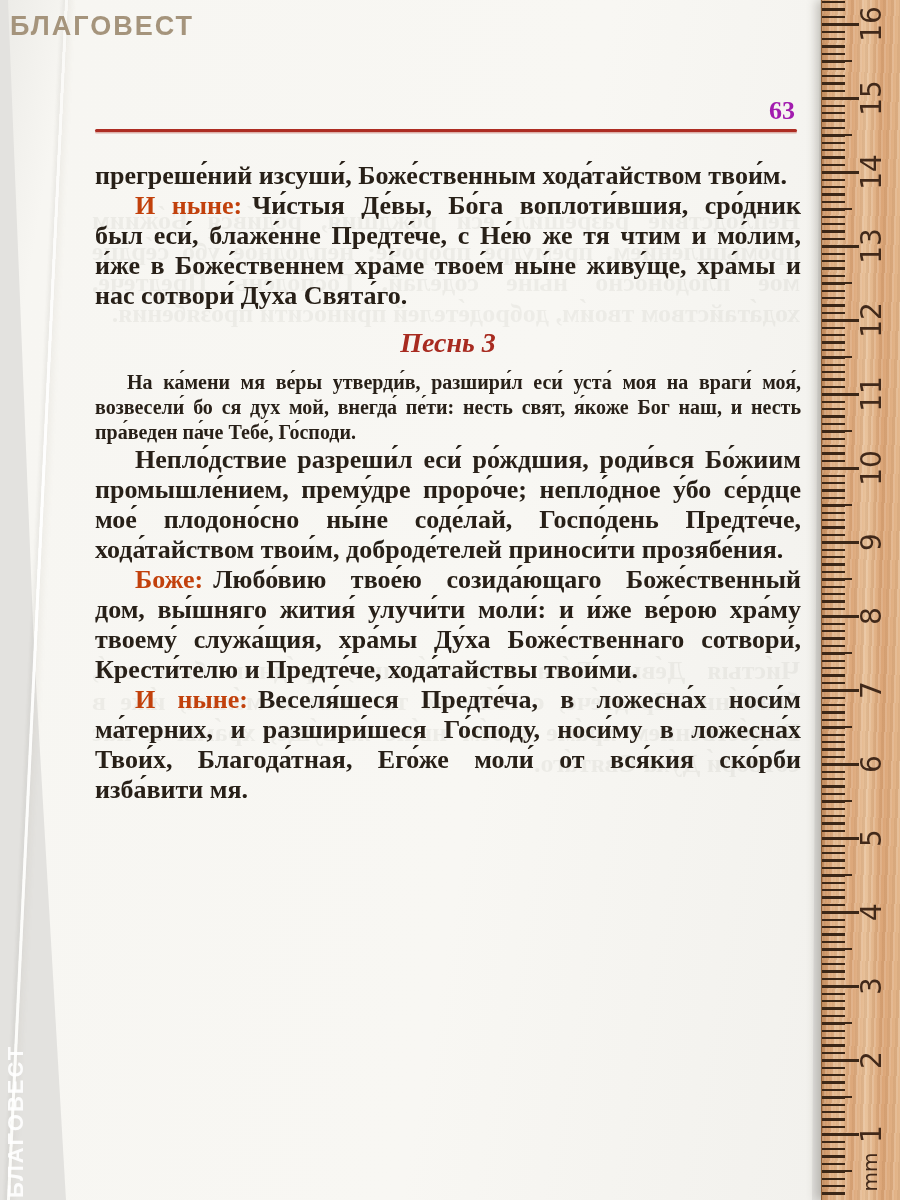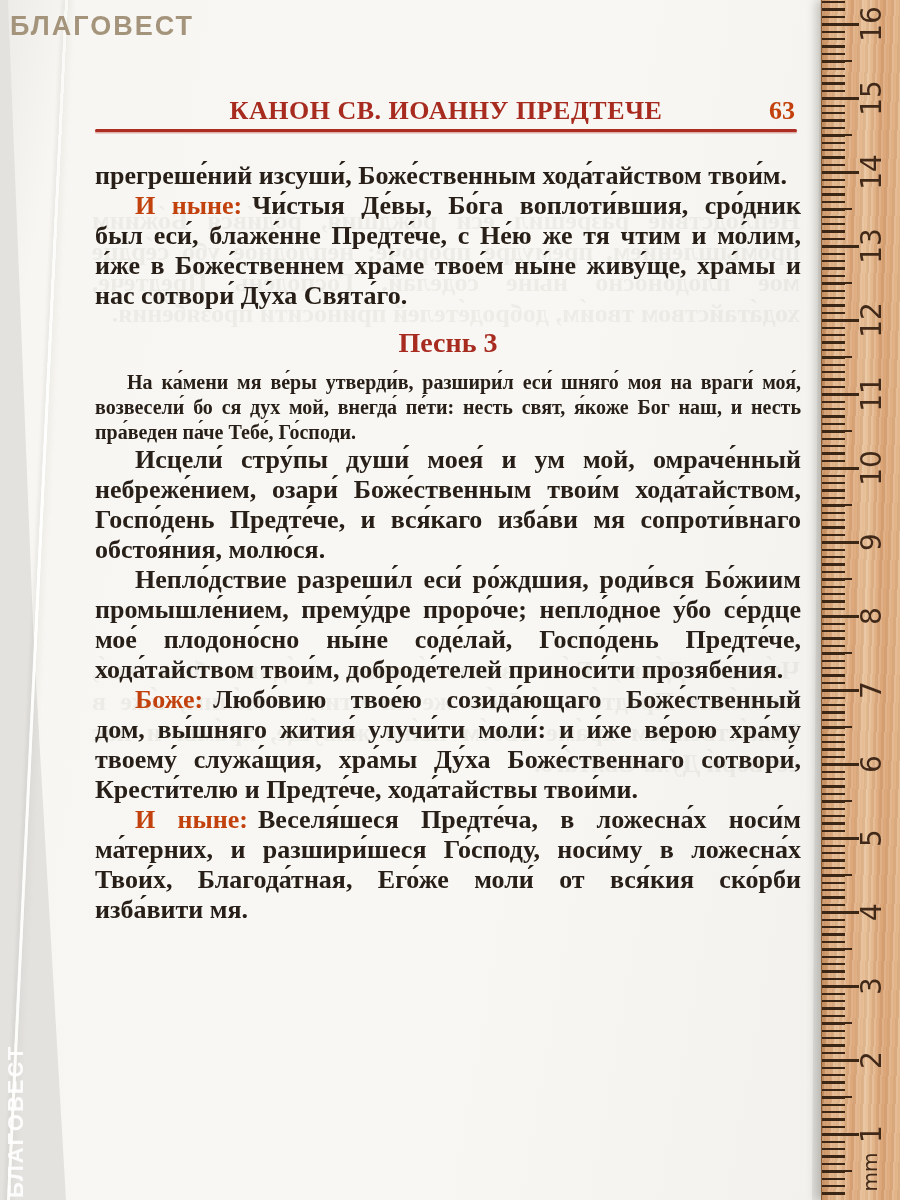--- a/index.html
+++ b/index.html
@@ -37,21 +37,21 @@
   .g2 { top:655px; height:430px; }
 
   
   .header { position:absolute; top:96px; left:95px; width:702px; height:30px; text-align:center; }
   .title {
     font-weight:bold; font-size:26px; letter-spacing:.5px;
     color:#a82b20;
   }
   .page-num {
     position:absolute; right:2px; top:0;
-    font-weight:bold; font-size:26px; color:#c2410c;
+    font-weight:bold; font-size:26px; color:#a21caf;
   }
   .rule {
     position:absolute; top:129px; left:95px; width:702px; height:3px;
     background:#ad2d23; border-radius:2px;
     box-shadow:0 1.5px 0 rgba(173,45,35,.35);
   }
 
   
   .text {
     position:absolute; left:95px; top:161px; width:706px;
@@ -59,20 +59,21 @@
     text-align:justify;
   }
   .text p { margin:0; text-indent:40px; }
   .text p.cont { text-indent:0; }
   .red { color:#c2410c; }
   .label { margin-right:10px; }
   .song {
     text-align:center; color:#a82b20;
     font-size:28px; font-weight:bold;
     margin:17px 0 12px 0;
+    font-style:italic;
   }
   .irmos { font-size:20px; line-height:25px; margin-bottom:7px; }
   .irmos.p { text-indent:32px; }
 
   
   .wm-top {
     position:absolute; left:10px; top:11px;
     font-family:"Liberation Sans","DejaVu Sans",sans-serif;
     font-weight:bold; font-size:27px; letter-spacing:2px;
     color:#a5947c;
@@ -119,31 +120,29 @@
 
 <div class="scene">
 
   <div class="page"></div>
   <div class="fold-line"></div>
 
   <div class="ghost g1">Непло́дствие разреши́л еси́ ро́ждшия, роди́вся Бо́жиим промышле́нием, прему́дре проро́че; непло́дное у́бо се́рдце мое́ плодоно́сно ны́не соде́лай, Госпо́день Предте́че, хода́тайством твои́м, доброде́телей приноси́ти прозябе́ния.</div>
   <div class="ghost g2">Чи́стыя Де́вы, Бо́га воплоти́вшия, сро́дник был еси́, блаже́нне Предте́че, с Не́ю же тя чтим и мо́лим, и́же в Боже́ственнем хра́ме твое́м ны́не живу́ще, хра́мы и нас сотвори́ Ду́ха Свята́го.</div>
 
   <div class="header">
-    <span class="title">КАНОН СВ. ИОАННУ ПРЕДТЕЧЕ</span>
     <span class="page-num">63</span>
   </div>
   <div class="rule"></div>
 
   <div class="text">
     <p class="cont">прегреше́ний изсуши́, Боже́ственным хода́тайством твои́м.</p>
     <p><span class="red label">И ныне:</span><span>Чи́стыя Де́вы, Бо́га воплоти́вшия, сро́дник был еси́, блаже́нне Предте́че, с Не́ю же тя чтим и мо́лим, и́же в Боже́ственнем хра́ме твое́м ны́не живу́ще, хра́мы и нас сотвори́ Ду́ха Свята́го.</span></p>
     <div class="song">Песнь 3</div>
-    <p class="irmos p">На ка́мени мя ве́ры утверди́в, разшири́л еси́ шняго́ моя на враги́ моя́, возвесели́ бо ся дух мой, внегда́ пе́ти: несть свят, я́коже Бог наш, и несть пра́веден па́че Тебе́, Го́споди.</p>
-    <p>Исцели́ стру́пы души́ моея́ и ум мой, омраче́нный небреже́нием, озари́ Боже́ственным твои́м хода́тайством, Госпо́день Предте́че, и вся́каго изба́ви мя сопроти́внаго обстоя́ния, молю́ся.</p>
+    <p class="irmos p">На ка́мени мя ве́ры утверди́в, разшири́л еси́ уста́ моя на враги́ моя́, возвесели́ бо ся дух мой, внегда́ пе́ти: несть свят, я́коже Бог наш, и несть пра́веден па́че Тебе́, Го́споди.</p>
     <p>Непло́дствие разреши́л еси́ ро́ждшия, роди́вся Бо́жиим промышле́нием, прему́дре проро́че; непло́дное у́бо се́рдце мое́ плодоно́сно ны́не соде́лай, Госпо́день Предте́че, хода́тайством твои́м, доброде́телей приноси́ти прозябе́ния.</p>
     <p><span class="red label">Боже:</span><span>Любо́вию твое́ю созида́ющаго Боже́ственный дом, вы́шняго жития́ улучи́ти моли́: и и́же ве́рою хра́му твоему́ служа́щия, хра́мы Ду́ха Боже́ственнаго сотвори́, Крести́телю и Предте́че, хода́тайствы твои́ми.</span></p>
     <p><span class="red label">И ныне:</span><span>Веселя́шеся Предте́ча, в ложесна́х носи́м ма́терних, и разшири́шеся Го́споду, носи́му в ложесна́х Твои́х, Благода́тная, Его́же моли́ от вся́кия ско́рби изба́вити мя.</span></p>
   </div>
 
   <div class="wm-top">БЛАГОВЕСТ</div>
   <div class="wm-side">БЛАГОВЕСТ</div>
 
   <div class="ruler">
     <div class="ticks t-mm"></div>

